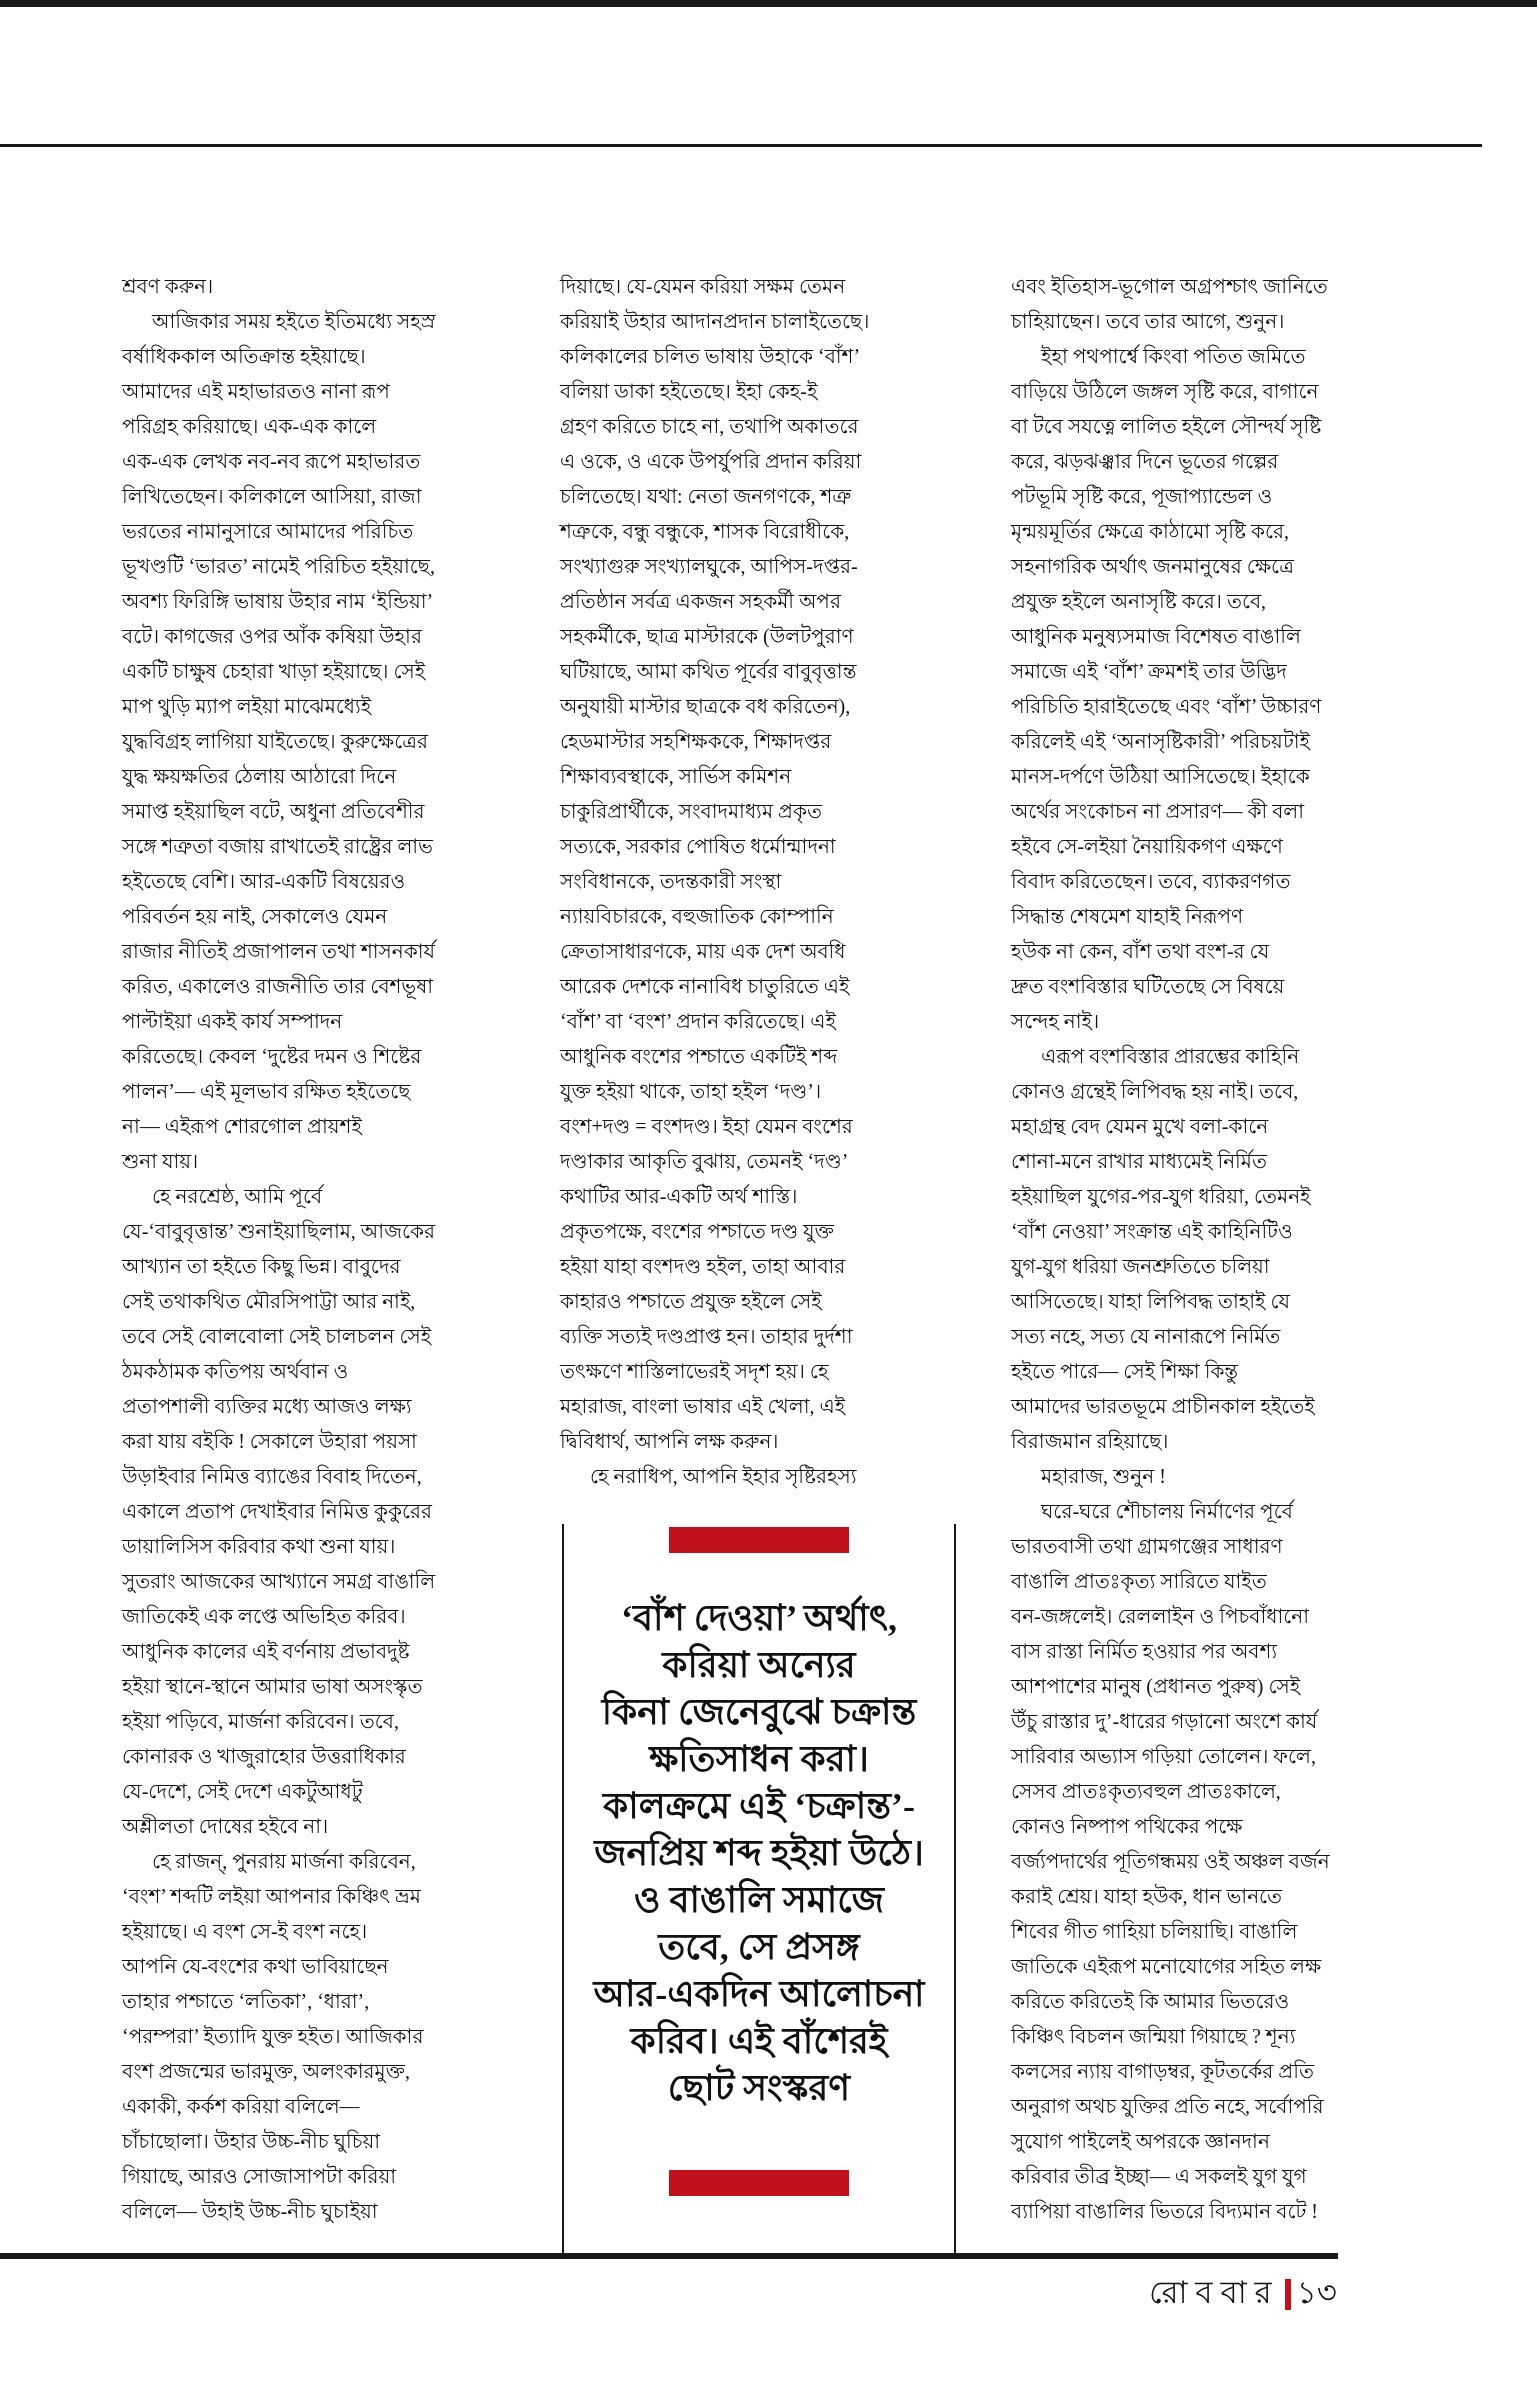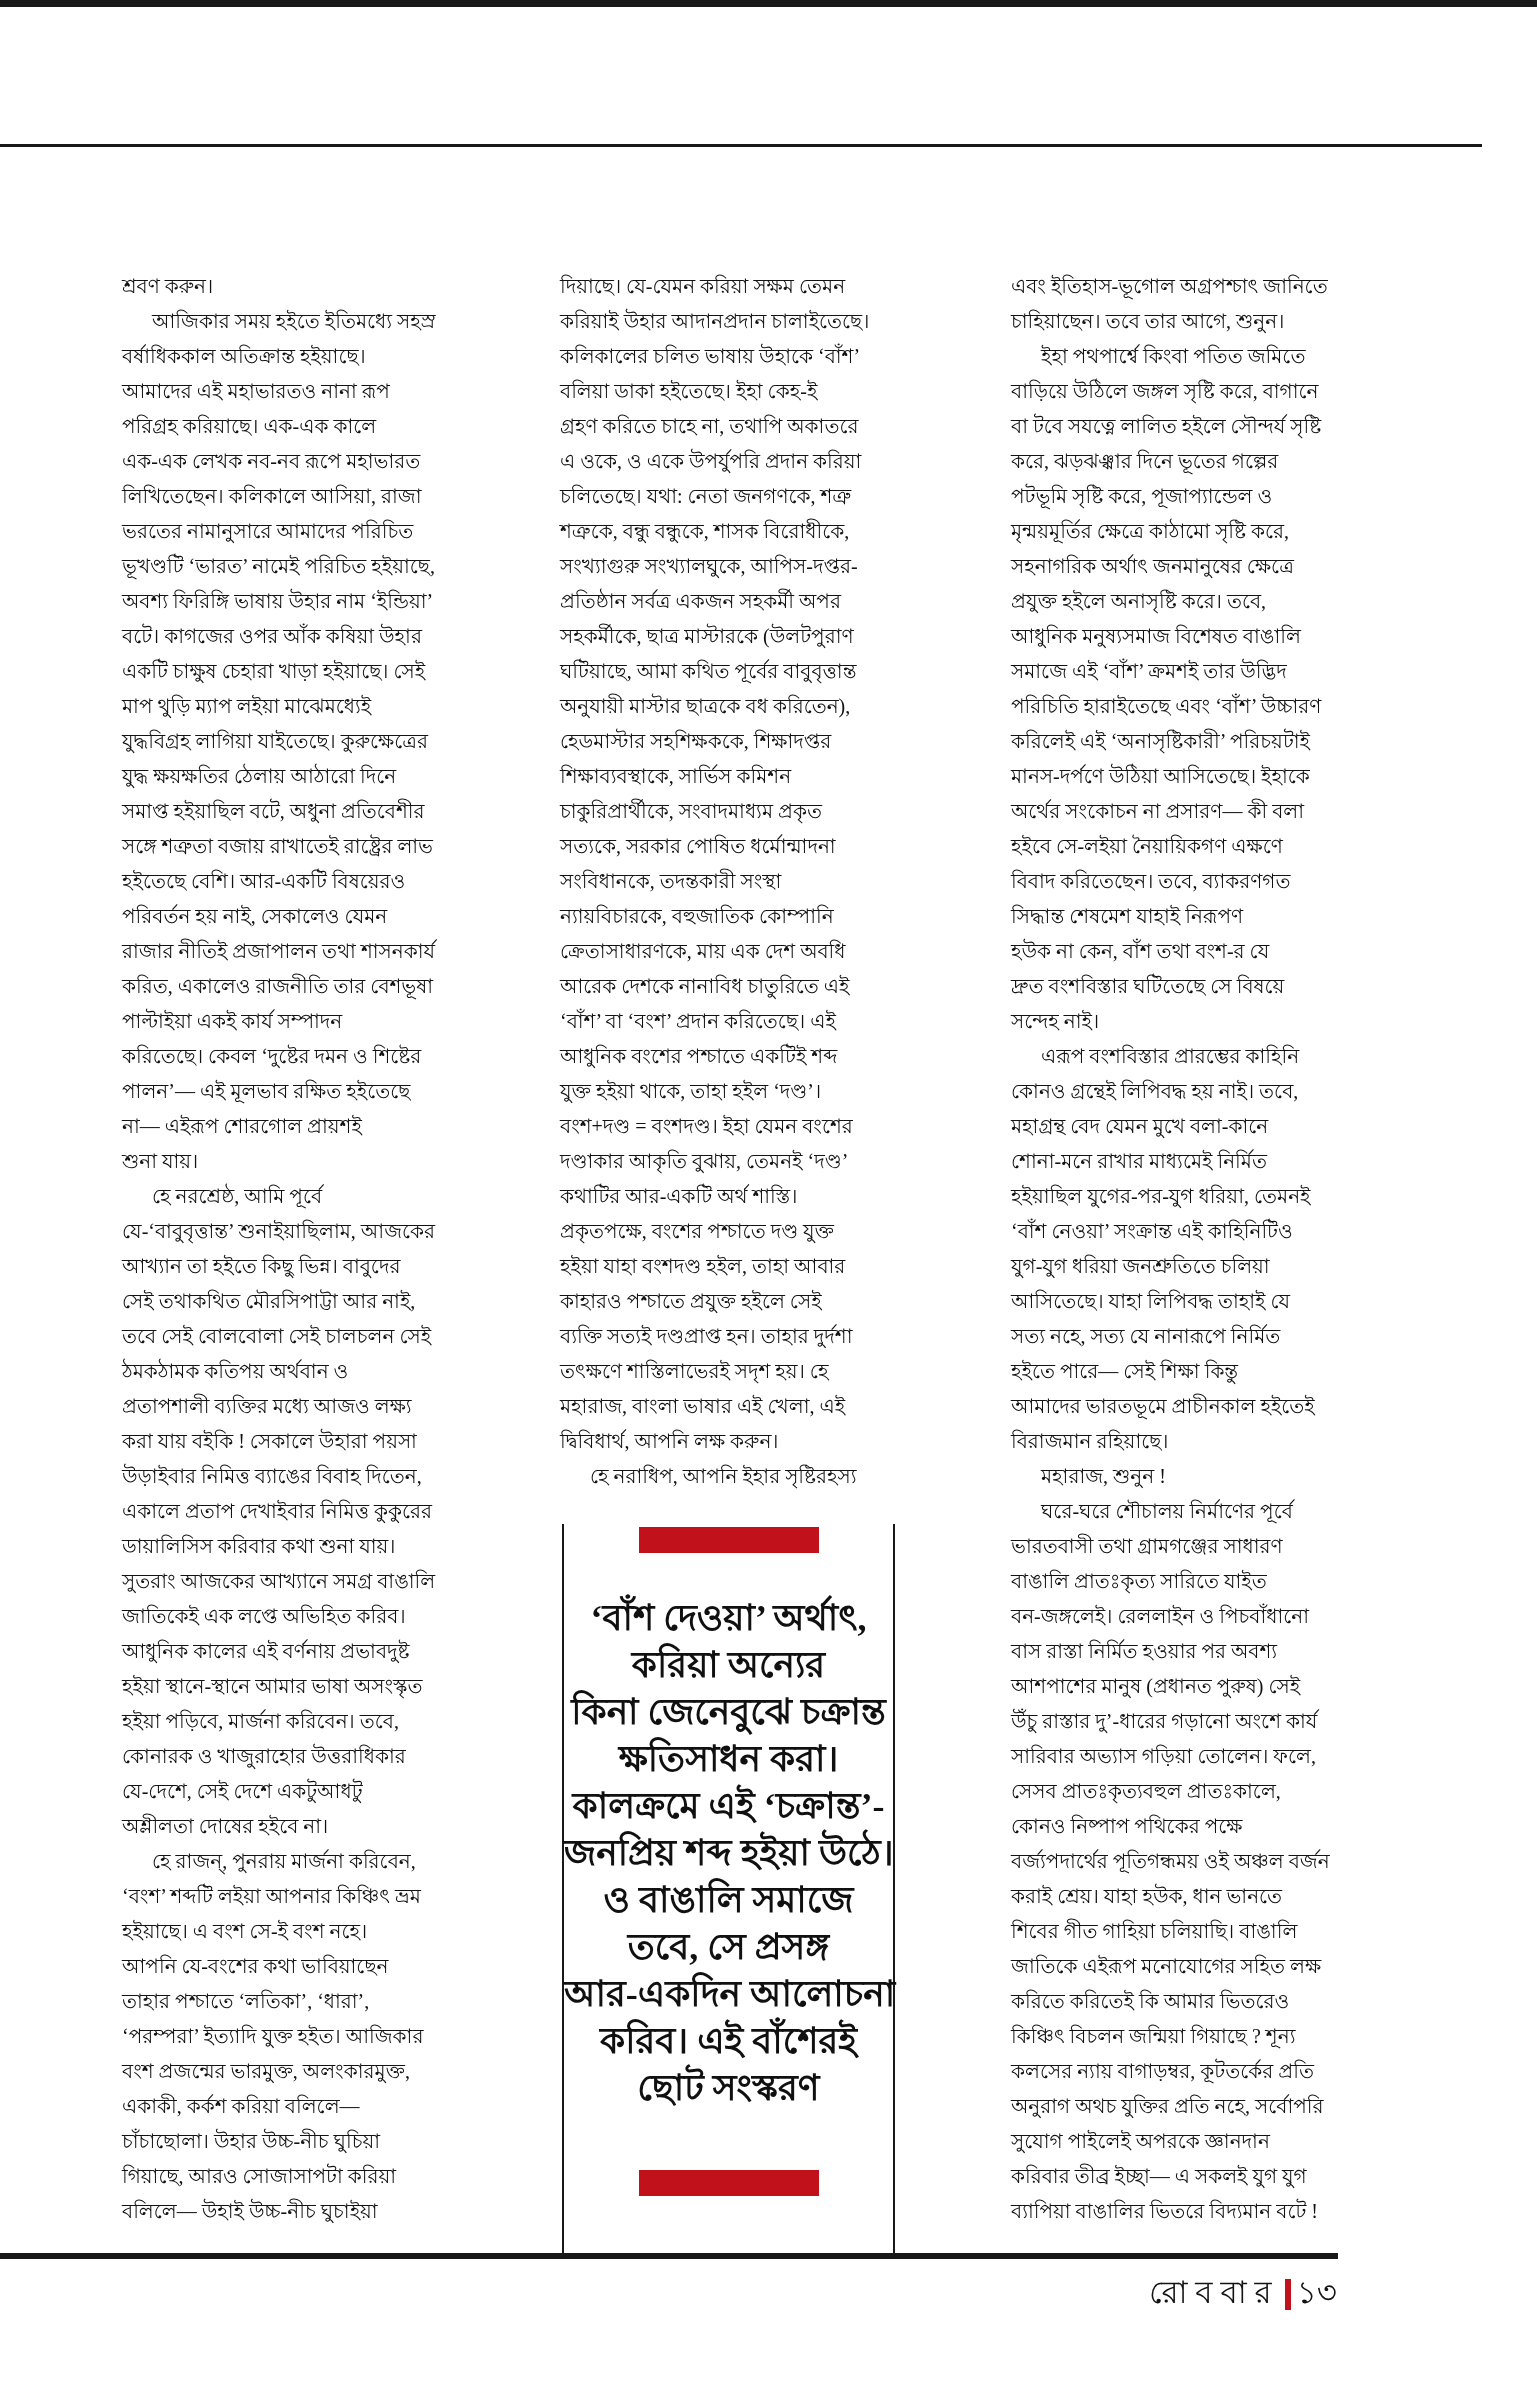--- a/index.html
+++ b/index.html
@@ -23,21 +23,21 @@
     position:absolute; top:269px;
     font-size:20px; line-height:35px;
   }
   .col .body-line { white-space:nowrap; }
   .col-1 { left:122px;  width:388px; }
   .col-2 { left:560px;  width:381px; }
   .col-3 { left:1011px; width:388px; }
 
   .pull-quote {
     position:absolute; left:562px; top:1524px;
-    width:333px; height:732px;
+    width:394px; height:732px;
     border-left:2.3px solid #191919;
     border-right:2.3px solid #191919;
     box-sizing:border-box;
   }
   .pq-bar {
     position:absolute; left:50%; transform:translateX(-50%);
     width:180px; height:25.6px;
     background:var(--accent,#c1121c);
   }
   .pq-bar.pq-top { top:3.1px; }

